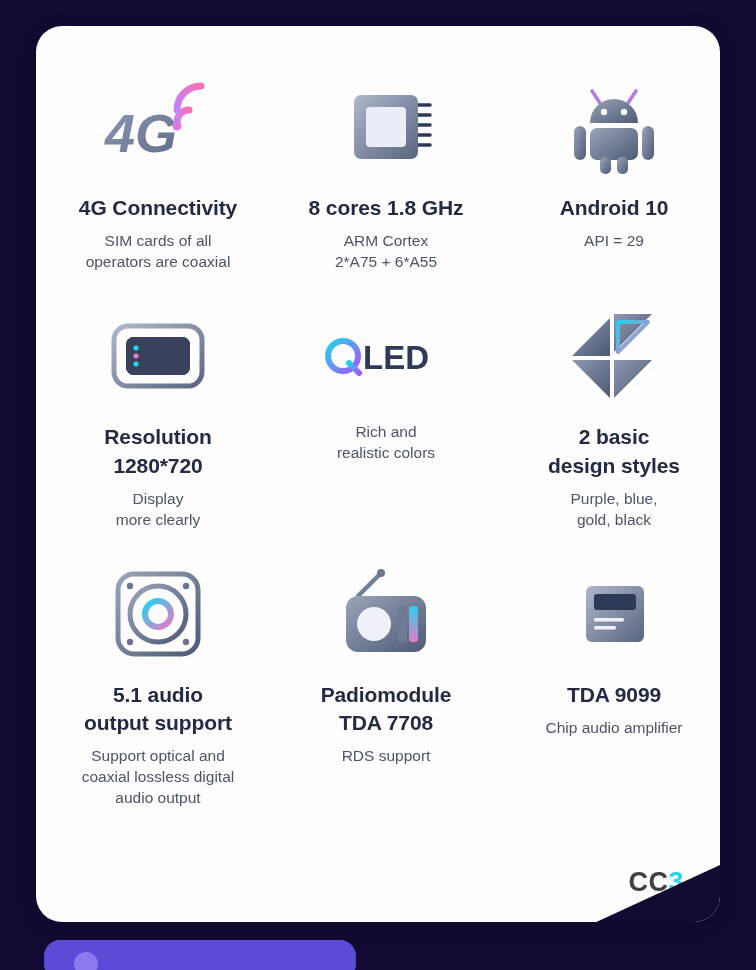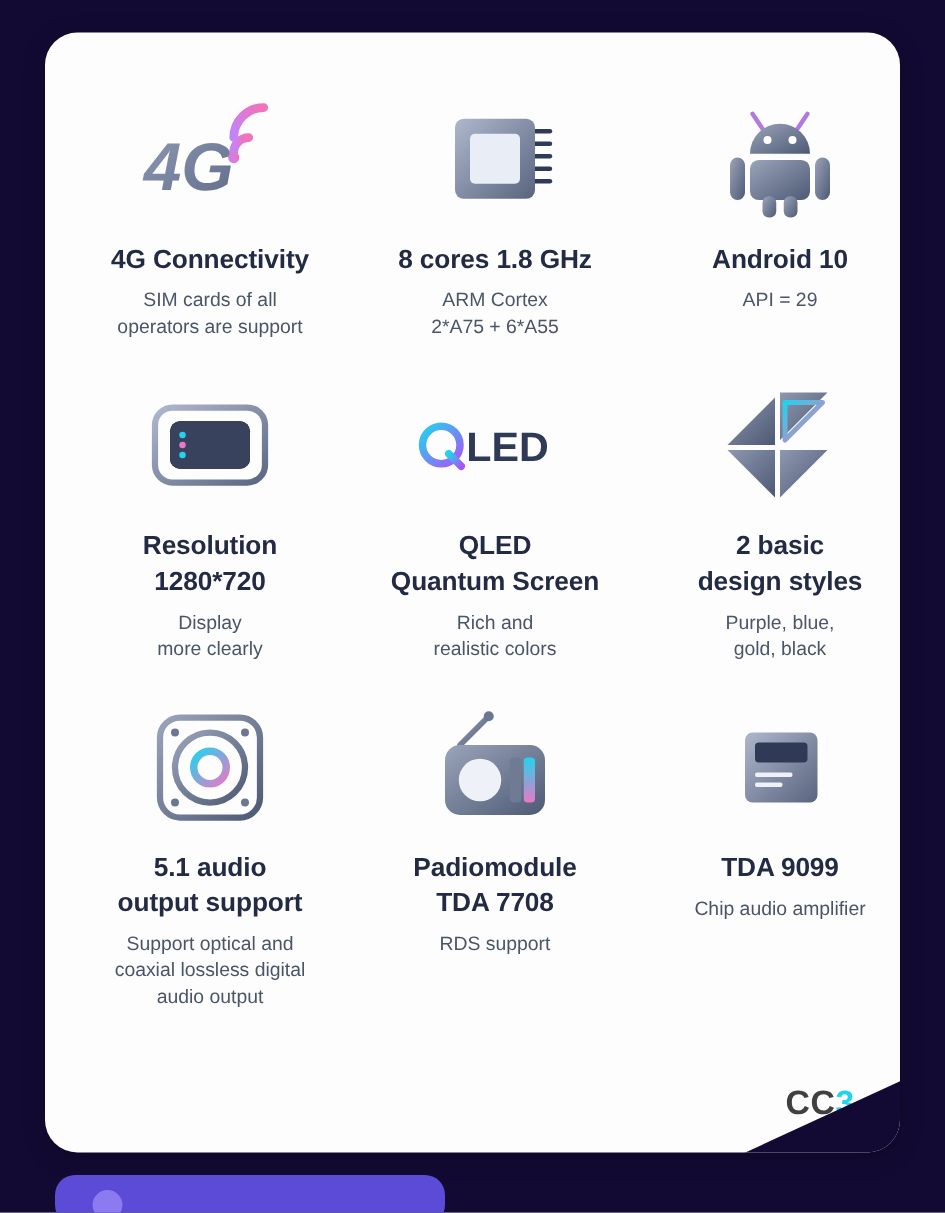--- a/index.html
+++ b/index.html
@@ -37,21 +37,21 @@
     right: -2px;
     bottom: -2px;
     width: 130px;
     height: 60px;
     background: #130a33;
     clip-path: polygon(100% 0, 100% 100%, 0 100%);
     border-bottom-right-radius: 26px;
   }
   .grid {
     position: absolute;
-    left: 18px;
+    left: 8px;
     top: 0;
     width: 684px;
     padding-top: 44px;
     display: grid;
     grid-template-columns: repeat(3, 1fr);
     grid-row-gap: 26px;
   }
   .cell {
     display: flex;
     flex-direction: column;
@@ -138,21 +138,21 @@
             <text x="2" y="70" font-family="Liberation Sans, sans-serif" font-size="54" font-weight="bold" font-style="italic" fill="url(#g1)">4G</text>
             <g fill="none" stroke="url(#gpink)" stroke-linecap="round">
               <path d="M74 40 a12 12 0 0 1 12 -12" stroke-width="7"></path>
               <path d="M74 28 a24 24 0 0 1 24 -24" stroke-width="7"></path>
               <circle cx="74" cy="44" r="4.5" fill="url(#gpink)" stroke="none"></circle>
             </g>
           </svg>
         </div>
         <div class="title" style="white-space:pre-line">4G Connectivity</div>
         <div class="desc" style="white-space:pre-line">SIM cards of all
-operators are support</div>
+operators are coaxial</div>
       </div>
 
       <div class="cell">
         <div class="icon-box">
           <svg width="100" height="100" viewBox="0 0 100 100">
             <defs>
               <linearGradient id="gchip" x1="0" y1="0" x2="1" y2="1">
                 <stop offset="0" stop-color="#aeb7cc"></stop>
                   <stop offset="1" stop-color="#59647f"></stop>
               </linearGradient>
@@ -246,22 +246,20 @@
               <linearGradient id="gq" x1="0" y1="0" x2="1" y2="1">
                 <stop offset="0" stop-color="#22d3ee"></stop>
                   <stop offset="1" stop-color="#a855f7"></stop>
               </linearGradient>
             </defs>
             <circle cx="22" cy="24" r="15" fill="none" stroke="url(#gq)" stroke-width="6"></circle>
             <line x1="28" y1="31" x2="38" y2="41" stroke="url(#gq)" stroke-width="6" stroke-linecap="round"></line>
             <text x="42" y="37" font-family="Liberation Sans, sans-serif" font-size="33" font-weight="bold" fill="#2f3a57">LED</text>
           </svg>
         </div>
-        <div class="title" style="white-space:pre-line">QLED
-Quantum Screen</div>
         <div class="desc" style="white-space:pre-line">Rich and
 realistic colors</div>
       </div>
 
       <div class="cell">
         <div class="icon-box">
           <svg width="96" height="96" viewBox="0 0 96 96">
             <defs>
               <linearGradient id="gd1" x1="0" y1="0" x2="1" y2="1">
                 <stop offset="0" stop-color="#8e98b0"></stop>

